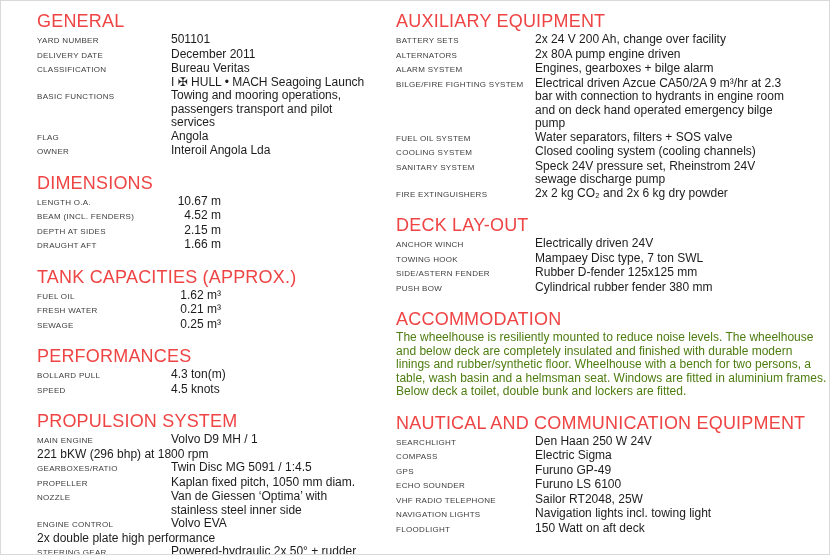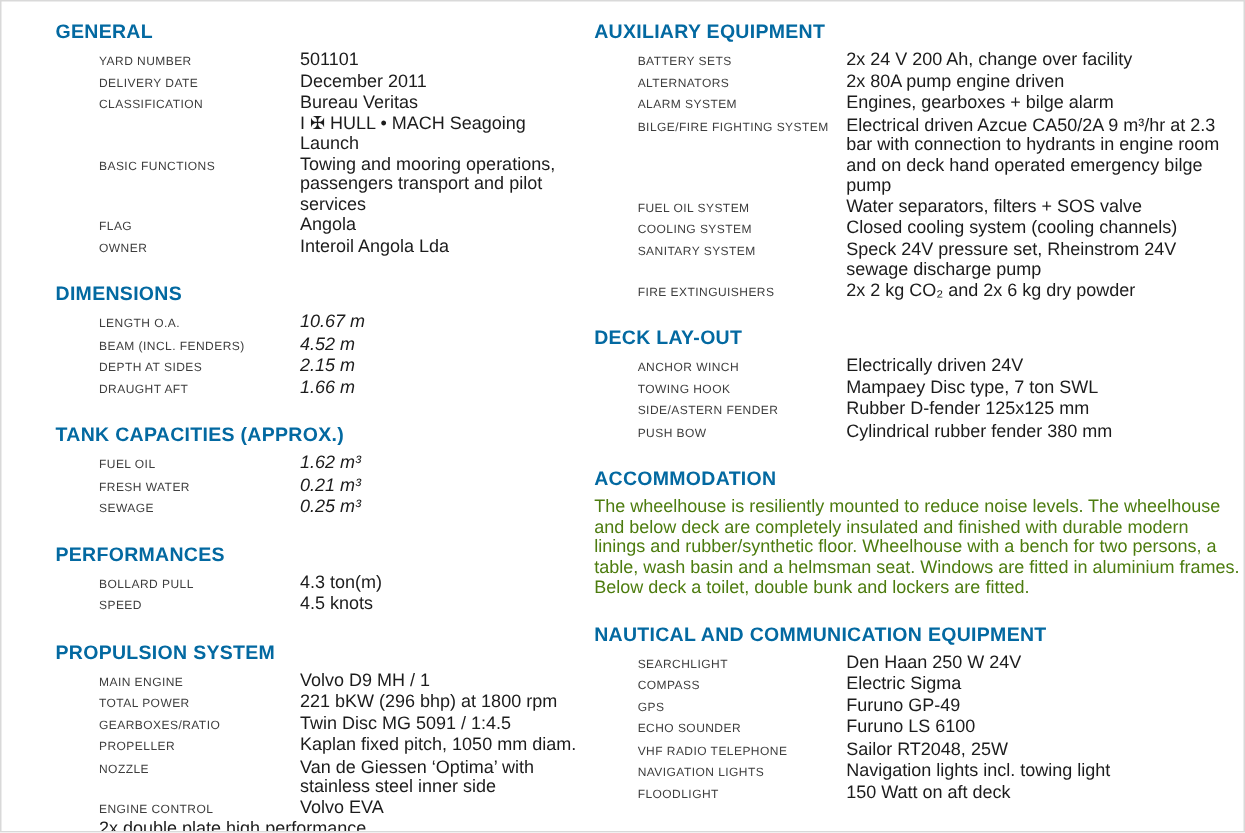--- a/index.html
+++ b/index.html
@@ -19,30 +19,29 @@
     display: flex;
     padding-top: 12px;
   }
   .col { box-sizing: border-box; }
   .col-left  { margin-left: 36px; width: 354px; }
   .col-right { margin-left: 6px;  width: 434px; }
 
   .section { margin: 0 0 16px 0; }
   .section-title {
     margin: 0 0 4px 0;
-    font-size: 13px;
-    font-weight: 700;
+    font-size: 18px;
+    font-weight: 400;
     letter-spacing: 0.2px;
-    color: #0369a1;
+    color: #ef4444;
     line-height: 16px;
   }
   .spec-row {
     display: flex;
     align-items: flex-start;
-    margin-left: 29px;
   }
   .spec-label {
     flex: 0 0 auto;
     box-sizing: border-box;
     font-size: 8px;
     letter-spacing: 0.3px;
     color: #3d3d3d;
     line-height: 13.5px;
     padding-top: 1px;
     text-transform: uppercase;
@@ -53,23 +52,22 @@
     flex: 1 1 auto;
     font-size: 12px;
     line-height: 13.5px;
     color: #1c1c1c;
     white-space: pre-line;
   }
   .spec-value.num {
     flex: 0 0 auto;
     display: inline-block;
     min-width: 50px;
-    text-align: left;
+    text-align: right;
     white-space: pre-line;
-    font-style: italic;
   }
   .paragraph {
     margin: 1px 0 0 0;
     font-size: 12px;
     line-height: 13.6px;
     color: #4d7c0f;
     max-width: 437px;
   }
 </style>
 </head>
@@ -153,21 +151,20 @@
             <span class="spec-value">4.5 knots</span>
           </div>
         </section>
         <section class="section">
           <h2 class="section-title">PROPULSION SYSTEM</h2>
           <div class="spec-row">
             <span class="spec-label">MAIN ENGINE</span>
             <span class="spec-value">Volvo D9 MH / 1</span>
           </div>
           <div class="spec-row">
-            <span class="spec-label">TOTAL POWER</span>
             <span class="spec-value">221 bKW (296 bhp) at 1800 rpm</span>
           </div>
           <div class="spec-row">
             <span class="spec-label">GEARBOXES/RATIO</span>
             <span class="spec-value">Twin Disc MG 5091 / 1:4.5</span>
           </div>
           <div class="spec-row">
             <span class="spec-label">PROPELLER</span>
             <span class="spec-value">Kaplan fixed pitch, 1050 mm diam.</span>
           </div>

